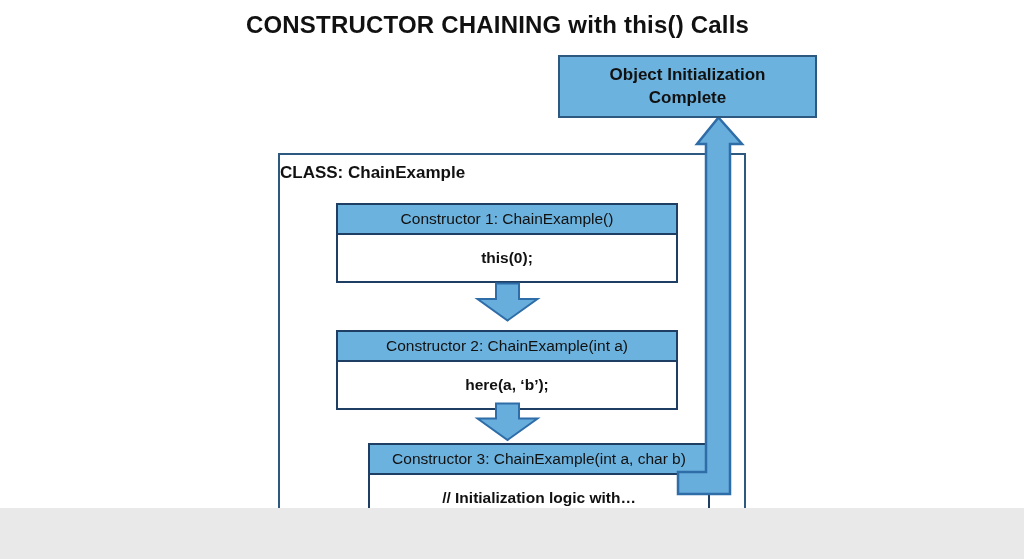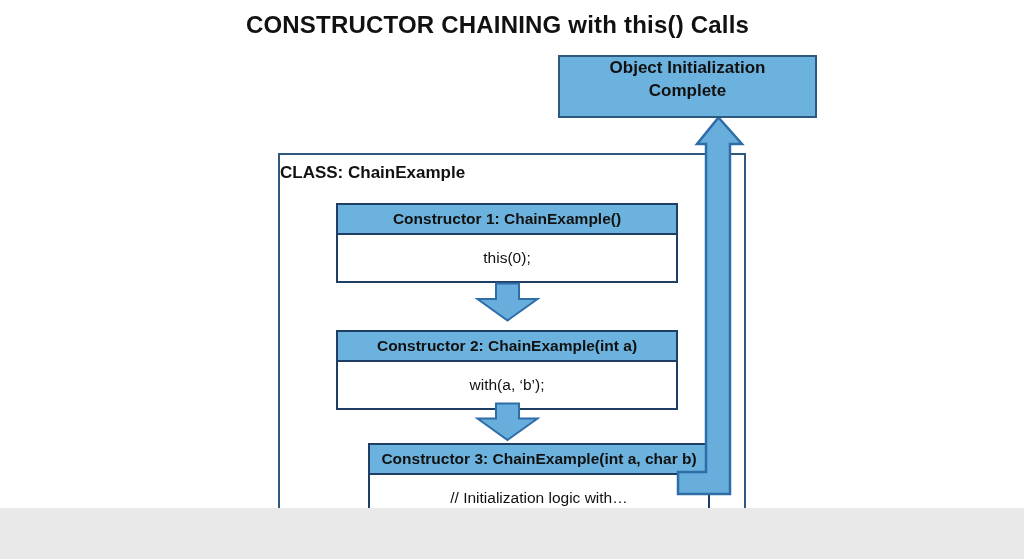--- a/index.html
+++ b/index.html
@@ -36,20 +36,21 @@
   .complete-box{
     position:absolute;
     left:558px; top:55px;
     width:259px; height:63px;
     box-sizing:border-box;
     background:var(--box-fill);
     border:2px solid var(--class-border);
     display:flex;
     flex-direction:column;
     align-items:center;
+    justify-content:center;
     font-size:17px;
     font-weight:bold;
     line-height:1.35;
     z-index:4;
   }
   .class-box{
     position:absolute;
     left:278px; top:153px;
     width:468px; height:384px;
     box-sizing:border-box;
@@ -76,29 +77,29 @@
   .cbox-1{top:203px;}
   .cbox-2{top:330px;}
   .cbox-3{top:443px;margin-left:32px;}
   .cbox-header{
     height:28px;
     line-height:28px;
     background:var(--box-fill);
     border-bottom:2px solid var(--box-border);
     text-align:center;
     font-size:15.5px;
-    font-weight:bold;
+    font-weight:normal;
     white-space:nowrap;
   }
   .cbox-body{
     height:46px;
     line-height:46px;
     text-align:center;
     font-size:15.5px;
-    font-weight:normal;
+    font-weight:bold;
     background:var(--background);
   }
   .arrow-layer{
     position:absolute;
     left:0; top:0;
     width:1024px; height:559px;
     z-index:3;
     pointer-events:none;
   }
 </style>
@@ -113,21 +114,21 @@
     <div class="class-title">CLASS: ChainExample</div>
   </div>
 
   <div class="cbox cbox-1">
     <div class="cbox-header">Constructor 1: ChainExample()</div>
     <div class="cbox-body">this(0);</div>
   </div>
 
   <div class="cbox cbox-2">
     <div class="cbox-header">Constructor 2: ChainExample(int a)</div>
-    <div class="cbox-body">with(a, ‘b’);</div>
+    <div class="cbox-body">here(a, ‘b’);</div>
   </div>
 
   <div class="cbox cbox-3">
     <div class="cbox-header">Constructor 3: ChainExample(int a, char b)</div>
     <div class="cbox-body">// Initialization logic with…</div>
   </div>
 
   <svg class="arrow-layer" width="1024" height="559" viewBox="0 0 1024 559">
 
     <polygon points="496,283.5 519,283.5 519,299 537.5,299 507.5,320.5 477.5,299 496,299" stroke-width="2" stroke-linejoin="miter" fill="#68AEDC" stroke="#2E6DA8"></polygon>

